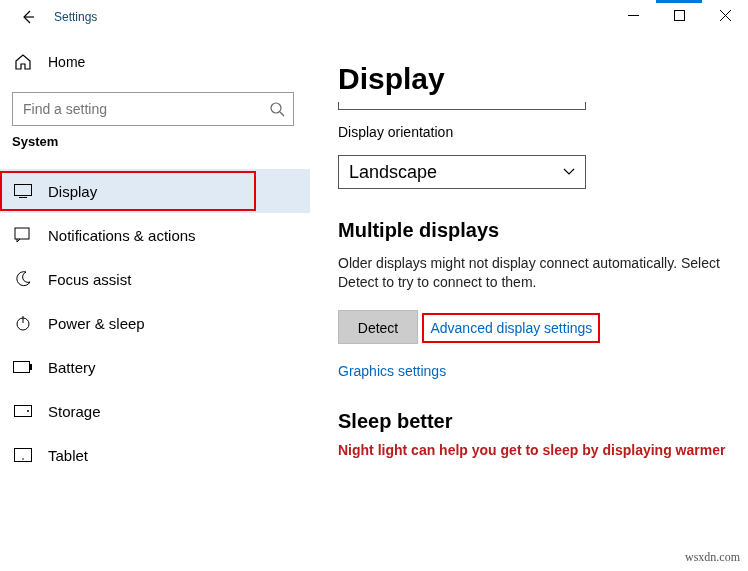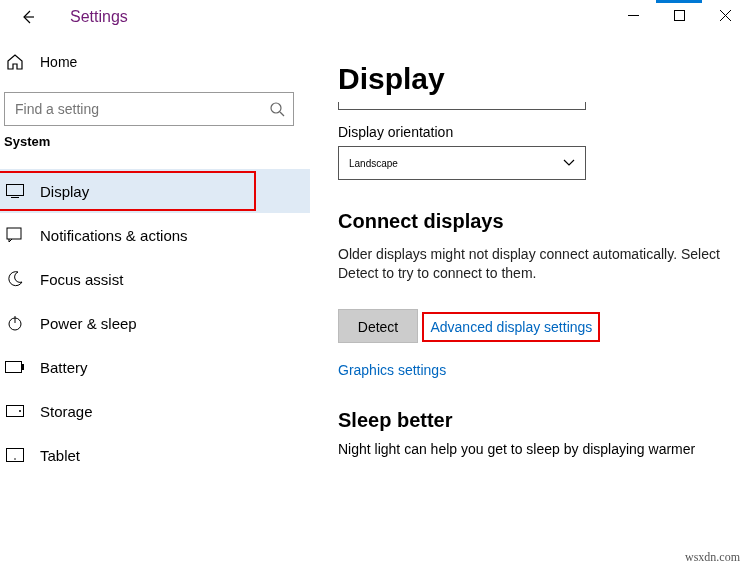--- a/index.html
+++ b/index.html
@@ -1,46 +1,46 @@
 <!DOCTYPE html>
 <html><head>
 <meta charset="utf-8">
 <style>
   * { box-sizing: border-box; font-family: "Segoe UI", Arial, sans-serif; }
   body { margin: 0; width: 748px; height: 571px; background: #fff; color: #000; overflow: hidden; position: relative; }
   .titlebar { height: 34px; display: flex; align-items: center; padding-left: 14px; }
   .titlebar .back { width: 28px; height: 28px; display:flex; align-items:center; justify-content:center; cursor:pointer; }
-  .titlebar .title { font-size: 16px; margin-left: 28px; color: #701a75; }
+  .titlebar .title { font-size: 12px; margin-left: 12px; color: #0c4a6e; }
   .winctrls { position: absolute; top: 0; right: 0; display: flex; }
   .winbtn { width: 46px; height: 30px; display:flex; align-items:center; justify-content:center; cursor:pointer; }
   .hiliteblue { position: absolute; top: 0; right: 46px; width: 46px; height: 3px; background: #0078d4; }
   .container { display: flex; height: calc(100% - 34px); }
-  .sidebar { width: 310px; padding: 0 16px 0 4px; overflow: hidden; }
+  .sidebar { width: 310px; padding: 0 16px 0 12px; overflow: hidden; }
   .main { flex: 1; padding: 0 20px 0 28px; overflow: hidden; }
   .homerow { display:flex; align-items:center; height: 44px; cursor:pointer; margin-top: 6px; }
   .homerow .icon { width: 22px; display:flex; justify-content:center; }
   .homerow .label { margin-left: 14px; font-size: 14px; }
   .searchbox { width: 100%; height: 34px; border: 1px solid #999; display:flex; align-items:center; padding: 0 8px; margin-top: 8px; cursor:text; }
   .searchbox input { border: none; outline: none; flex: 1; font-size: 14px; color: #7f1d1d; background: transparent; }
   .section-label { font-size: 13px; font-weight: 600; margin-top: 8px; margin-bottom: 20px; color: #000; }
   .navlist { margin-left: -16px; margin-right: -16px; }
   .navitem { height: 44px; display:flex; align-items:center; padding-left: 16px; cursor:pointer; position: relative; }
   .navitem.selected { background: #dfeaf5; }
   .navitem.selected::before { content:""; position:absolute; left:0; top:6px; bottom:6px; width:4px; background:#0078d4; }
   .navitem .icon { width: 22px; display:flex; justify-content:center; align-items:center; }
   .navitem .label { margin-left: 14px; font-size: 15px; }
   .highlight-red { position:absolute; inset: 2px 54px 2px 4px; border: 2.5px solid #e60000; pointer-events:none; }
   h1.page { font-size: 30px; font-weight: 600; margin: 28px 0 6px 0; }
   .divider-bracket { border-left:1px solid #555; border-right:1px solid #555; border-bottom:1px solid #555; height:8px; width: 248px; margin-bottom: 14px; }
-  .field-label { font-size: 14px; margin-bottom: 6px; }
-  .dropdown { width: 248px; height: 34px; border:1px solid #555; display:flex; align-items:center; justify-content:space-between; padding: 0 10px; font-size:10px; cursor:pointer; }
+  .field-label { font-size: 14px; margin-bottom: 15px; }
+  .dropdown { width: 248px; height: 34px; border:1px solid #555; display:flex; align-items:center; justify-content:space-between; padding: 0 10px; font-size:18px; cursor:pointer; }
   h2.section { font-size: 20px; font-weight: 600; margin: 30px 0 12px 0; }
   .link { color: #0067c0; font-size: 14px; cursor:pointer; display:inline-block; }
   .bodytext { font-size: 14px; color: #222; line-height: 1.35; margin: 12px 0; }
-  .button { display:inline-block; min-width: 80px; height: 34px; line-height:34px; text-align:center; background:#ccc; border:1px solid #bbb; font-size:14px; padding:0 14px; cursor:pointer; margin-top: 14px; }
+  .button { display:inline-block; min-width: 80px; height: 34px; line-height:34px; text-align:center; background:#ccc; border:1px solid #bbb; font-size:14px; padding:0 14px; cursor:pointer; margin-top: 6px; }
   .link-highlighted { display:inline-block; border: 2.5px solid #e60000; padding: 4px 6px; }
   .link-plain { margin-top: 18px; }
   .watermark { position:absolute; right: 8px; bottom: 6px; font-size: 12px; color: #555; font-family: "Times New Roman", serif; }
   svg { display:block; }
 </style>
 </head>
 <body>
 
 <div class="titlebar">
   <div class="back">
@@ -173,29 +173,29 @@
     <div class="divider-bracket"></div>
 
     <div class="field-label">Display orientation</div>
     <div class="dropdown">
       <span>Landscape</span>
       <svg width="12" height="8" viewBox="0 0 12 8">
           <path d="M1 1 L6 6 L11 1" stroke="#000" fill="none" stroke-width="1.2"></path>
         </svg>
     </div>
 
-    <h2 class="section">Connect displays</h2>
+    <h2 class="section">Multiple displays</h2>
     <div class="bodytext">Older displays might not display connect automatically. Select Detect to try to connect to them.</div>
     <span class="button">Detect</span>
 
     <div class="link-highlighted">
       <span class="link">Advanced display settings</span>
     </div>
     <div class="link-plain">
       <span class="link">Graphics settings</span>
     </div>
 
     <h2 class="section">Sleep better</h2>
-    <div class="bodytext" style="margin-top:-4px;color:#000000;">Night light can help you get to sleep by displaying warmer</div>
+    <div class="bodytext" style="margin-top:-4px;color:#b91c1c;font-weight:bold;">Night light can help you get to sleep by displaying warmer</div>
   </div>
 </div>
 
 <div class="watermark">wsxdn.com</div>
 
 </body></html>

